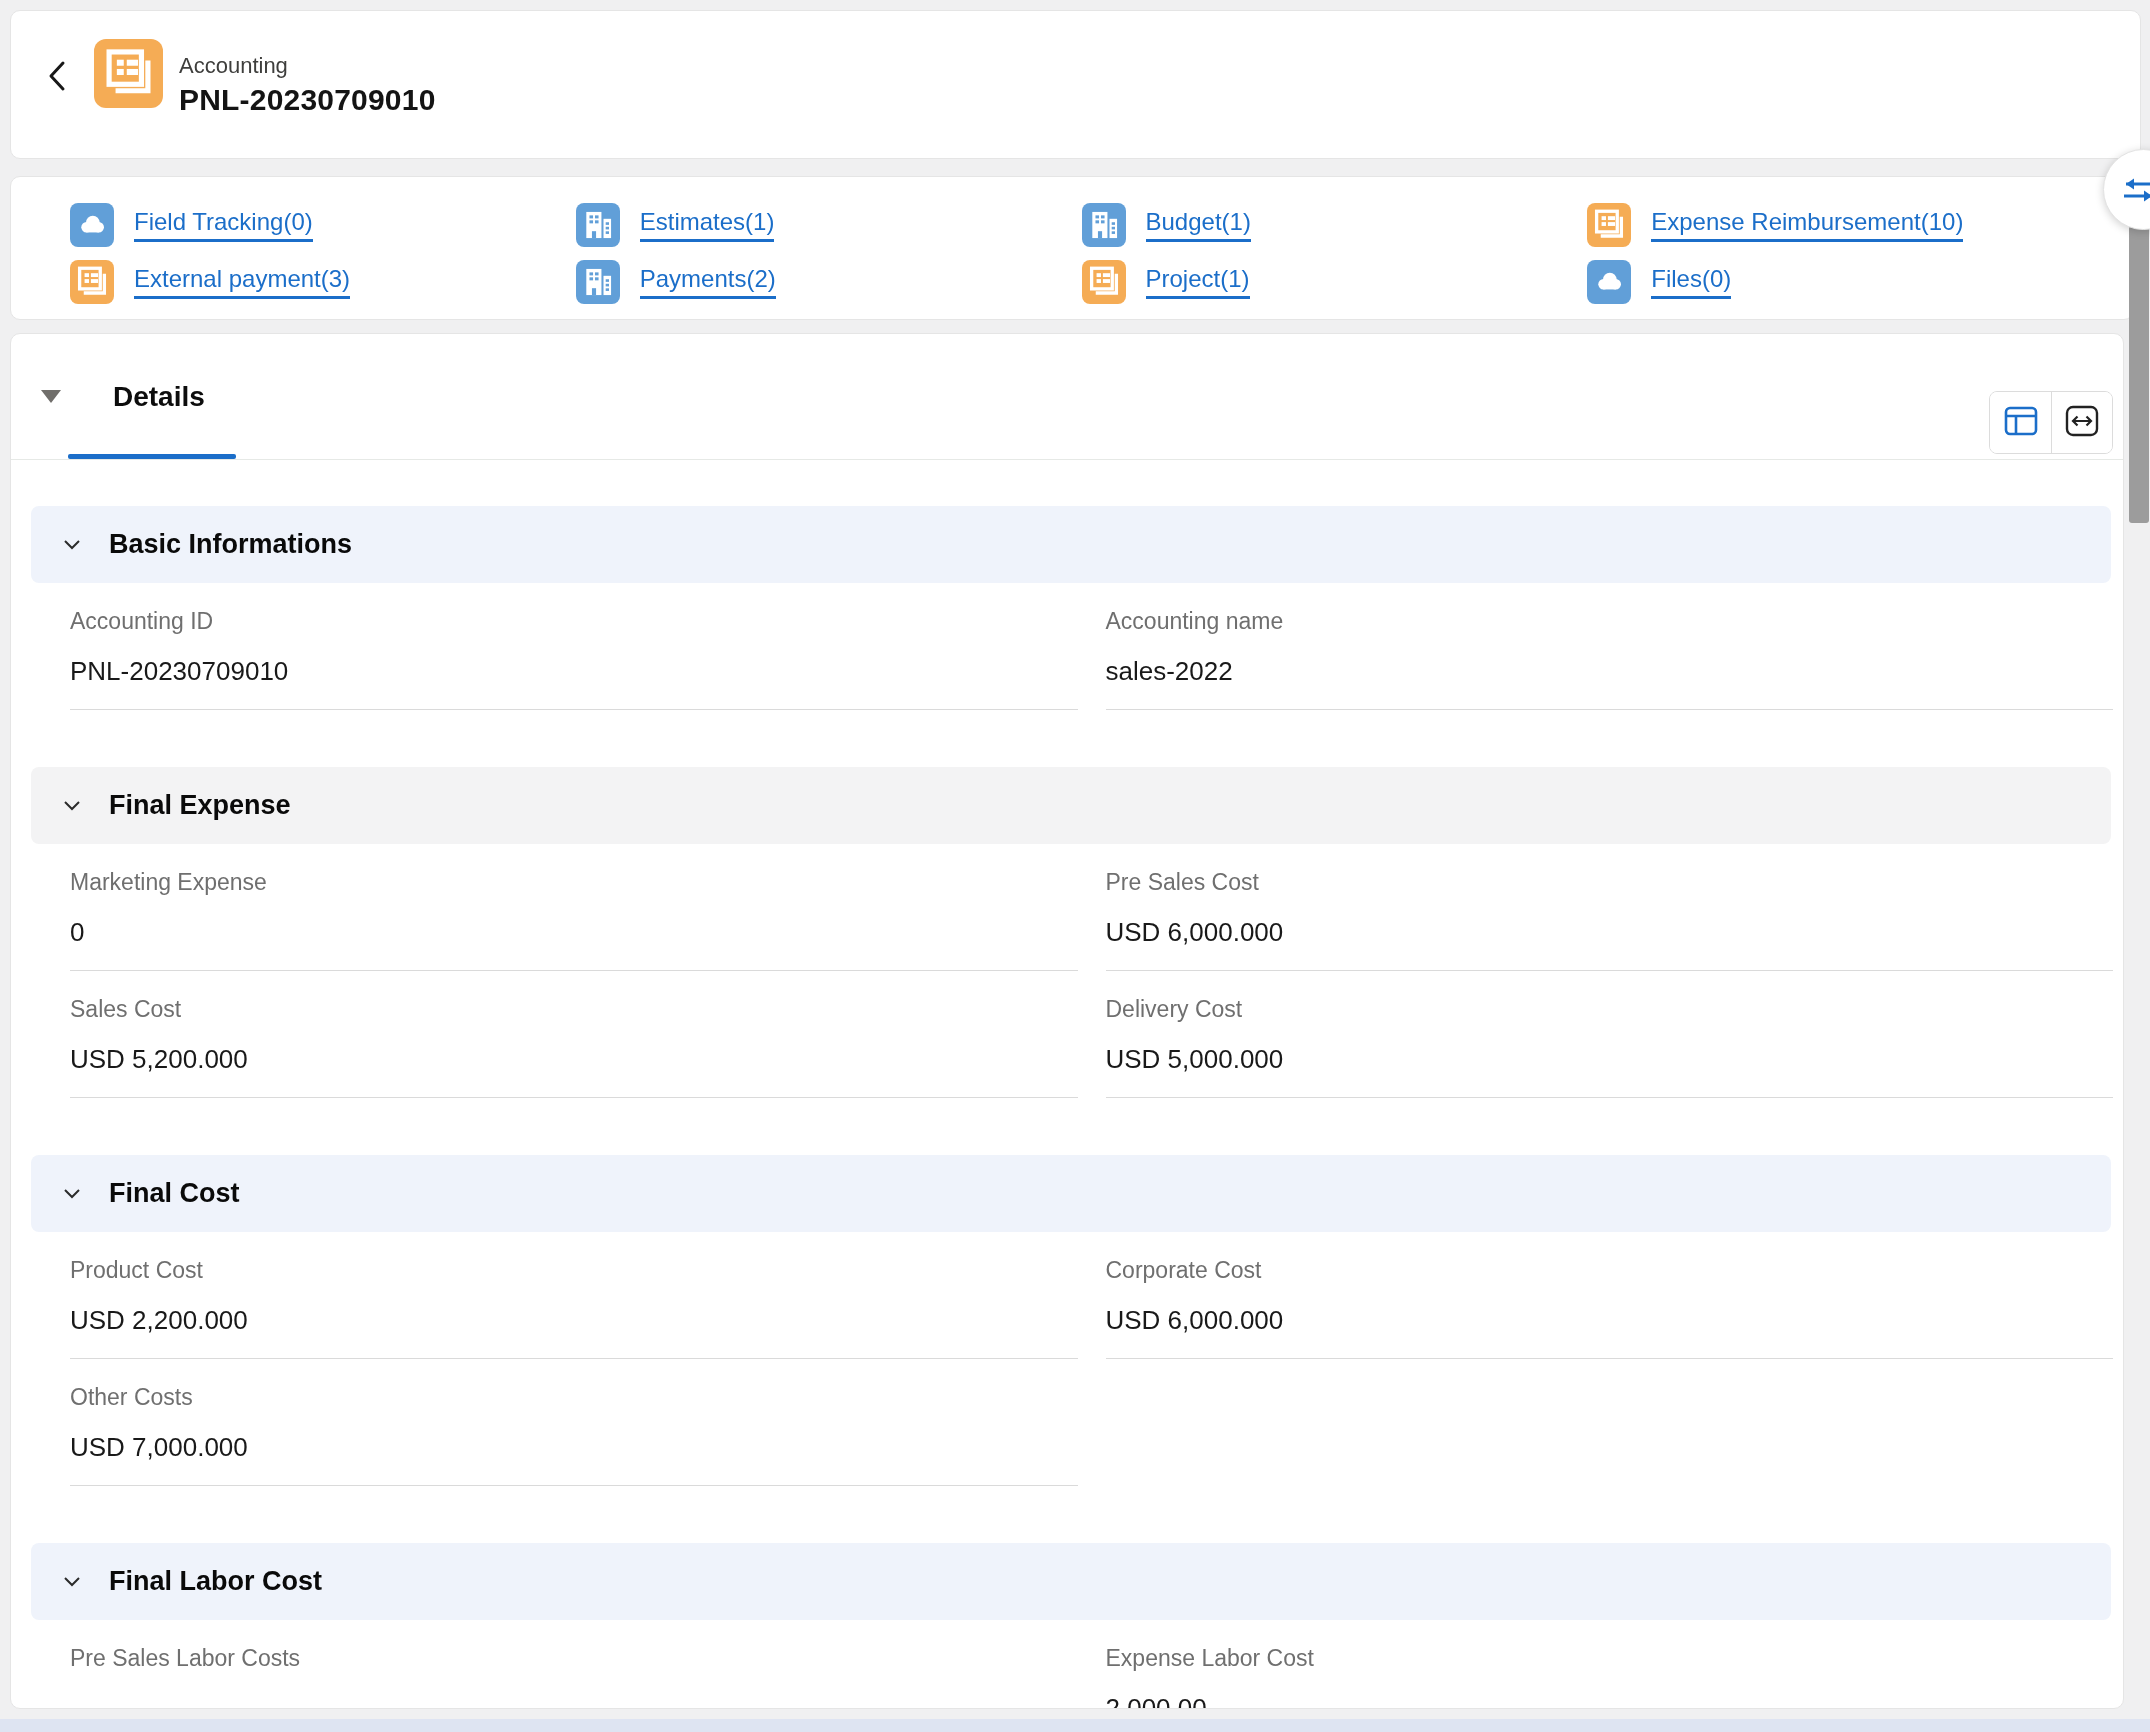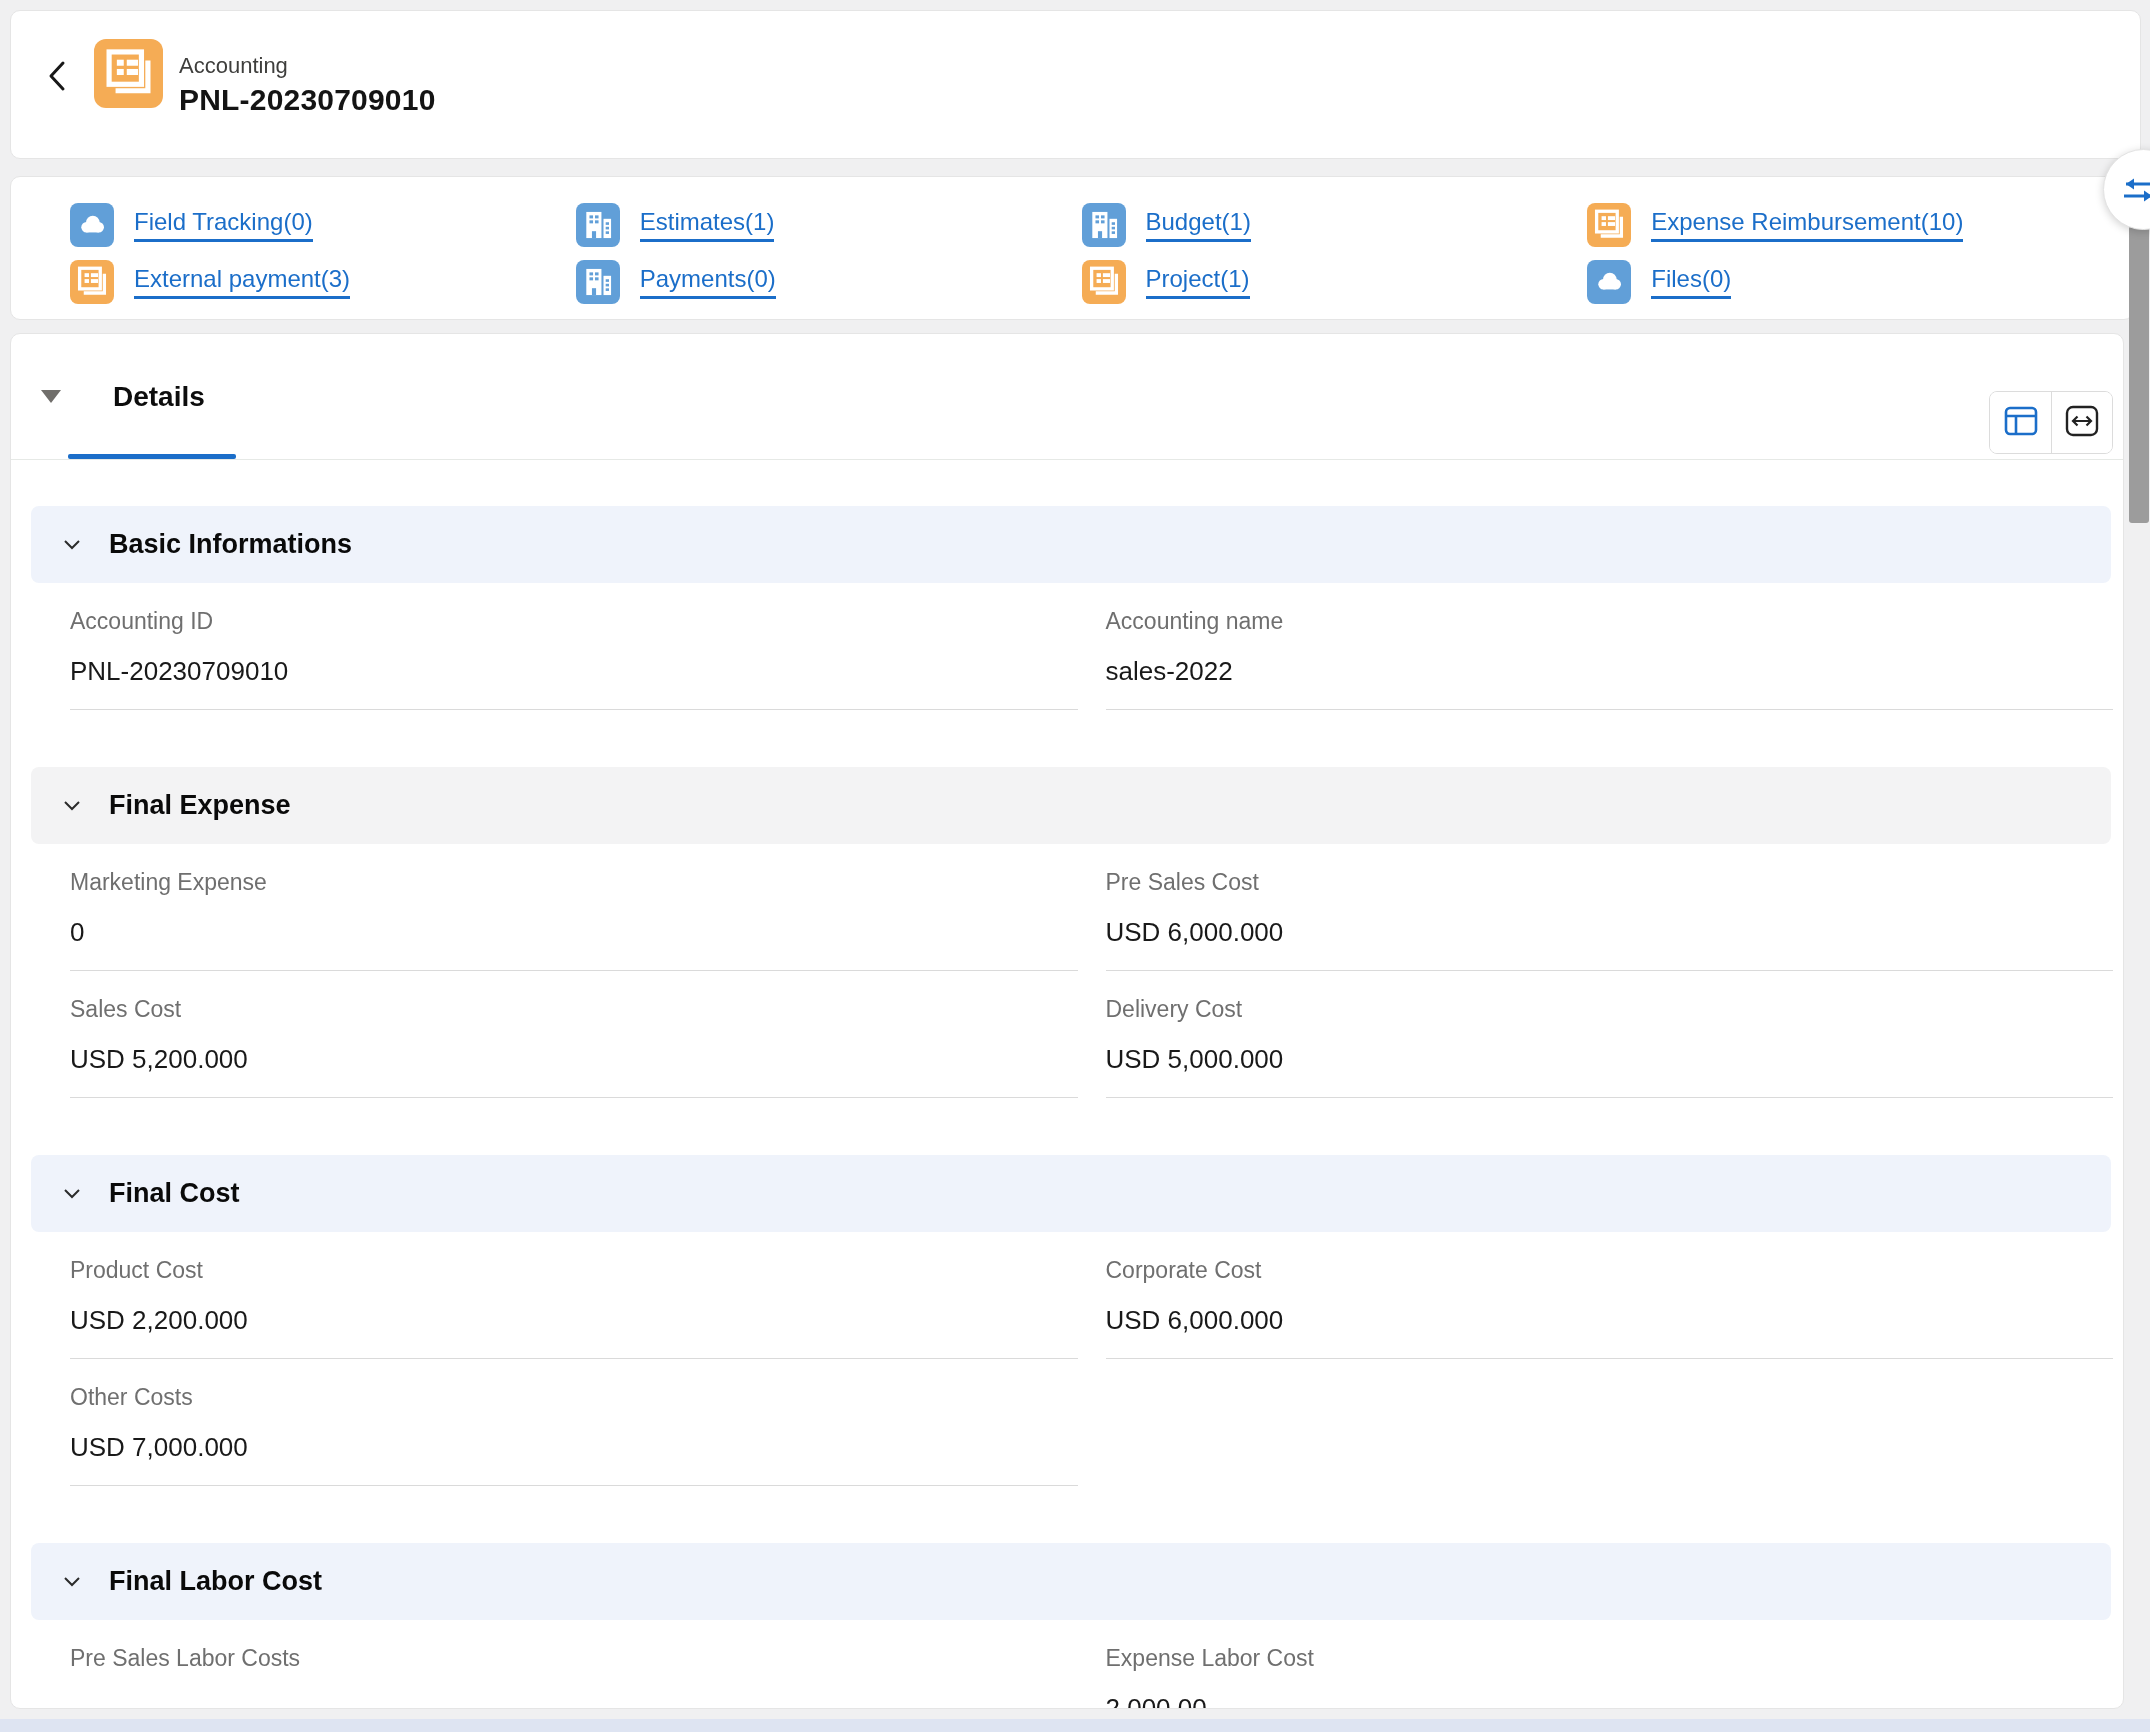--- a/index.html
+++ b/index.html
@@ -251,21 +251,21 @@
               <rect x="13.8" y="9" width="2.6" height="2.2"></rect>
             <rect x="9.8" y="12.6" width="2.6" height="2.2"></rect>
               <rect x="13.8" y="12.6" width="2.6" height="2.2"></rect>
             <rect x="11.6" y="20.5" width="3" height="5"></rect>
             <rect x="21.6" y="14" width="2.4" height="1.9"></rect>
               <rect x="21.6" y="17.3" width="2.4" height="1.9"></rect>
               <rect x="21.6" y="20.6" width="2.4" height="1.9"></rect>
           </g>
         </svg>
       </span>
-      <span class="link-label">Payments(0)</span>
+      <span class="link-label">Payments(2)</span>
     </a>
 
     <a class="link-item">
       <span class="mini-icon orange">
         <svg viewBox="0 0 32 32" width="44" height="44">
           <rect x="7" y="6" width="15" height="15" fill="none" stroke="#fff" stroke-width="2.4"></rect>
           <rect x="10.6" y="9.6" width="3.2" height="2.8" fill="#fff"></rect>
             <rect x="15.2" y="9.6" width="5.2" height="2.8" fill="#fff"></rect>
           <rect x="10.6" y="13.9" width="3.2" height="2.8" fill="#fff"></rect>
             <rect x="15.2" y="13.9" width="5.2" height="2.8" fill="#fff"></rect>

